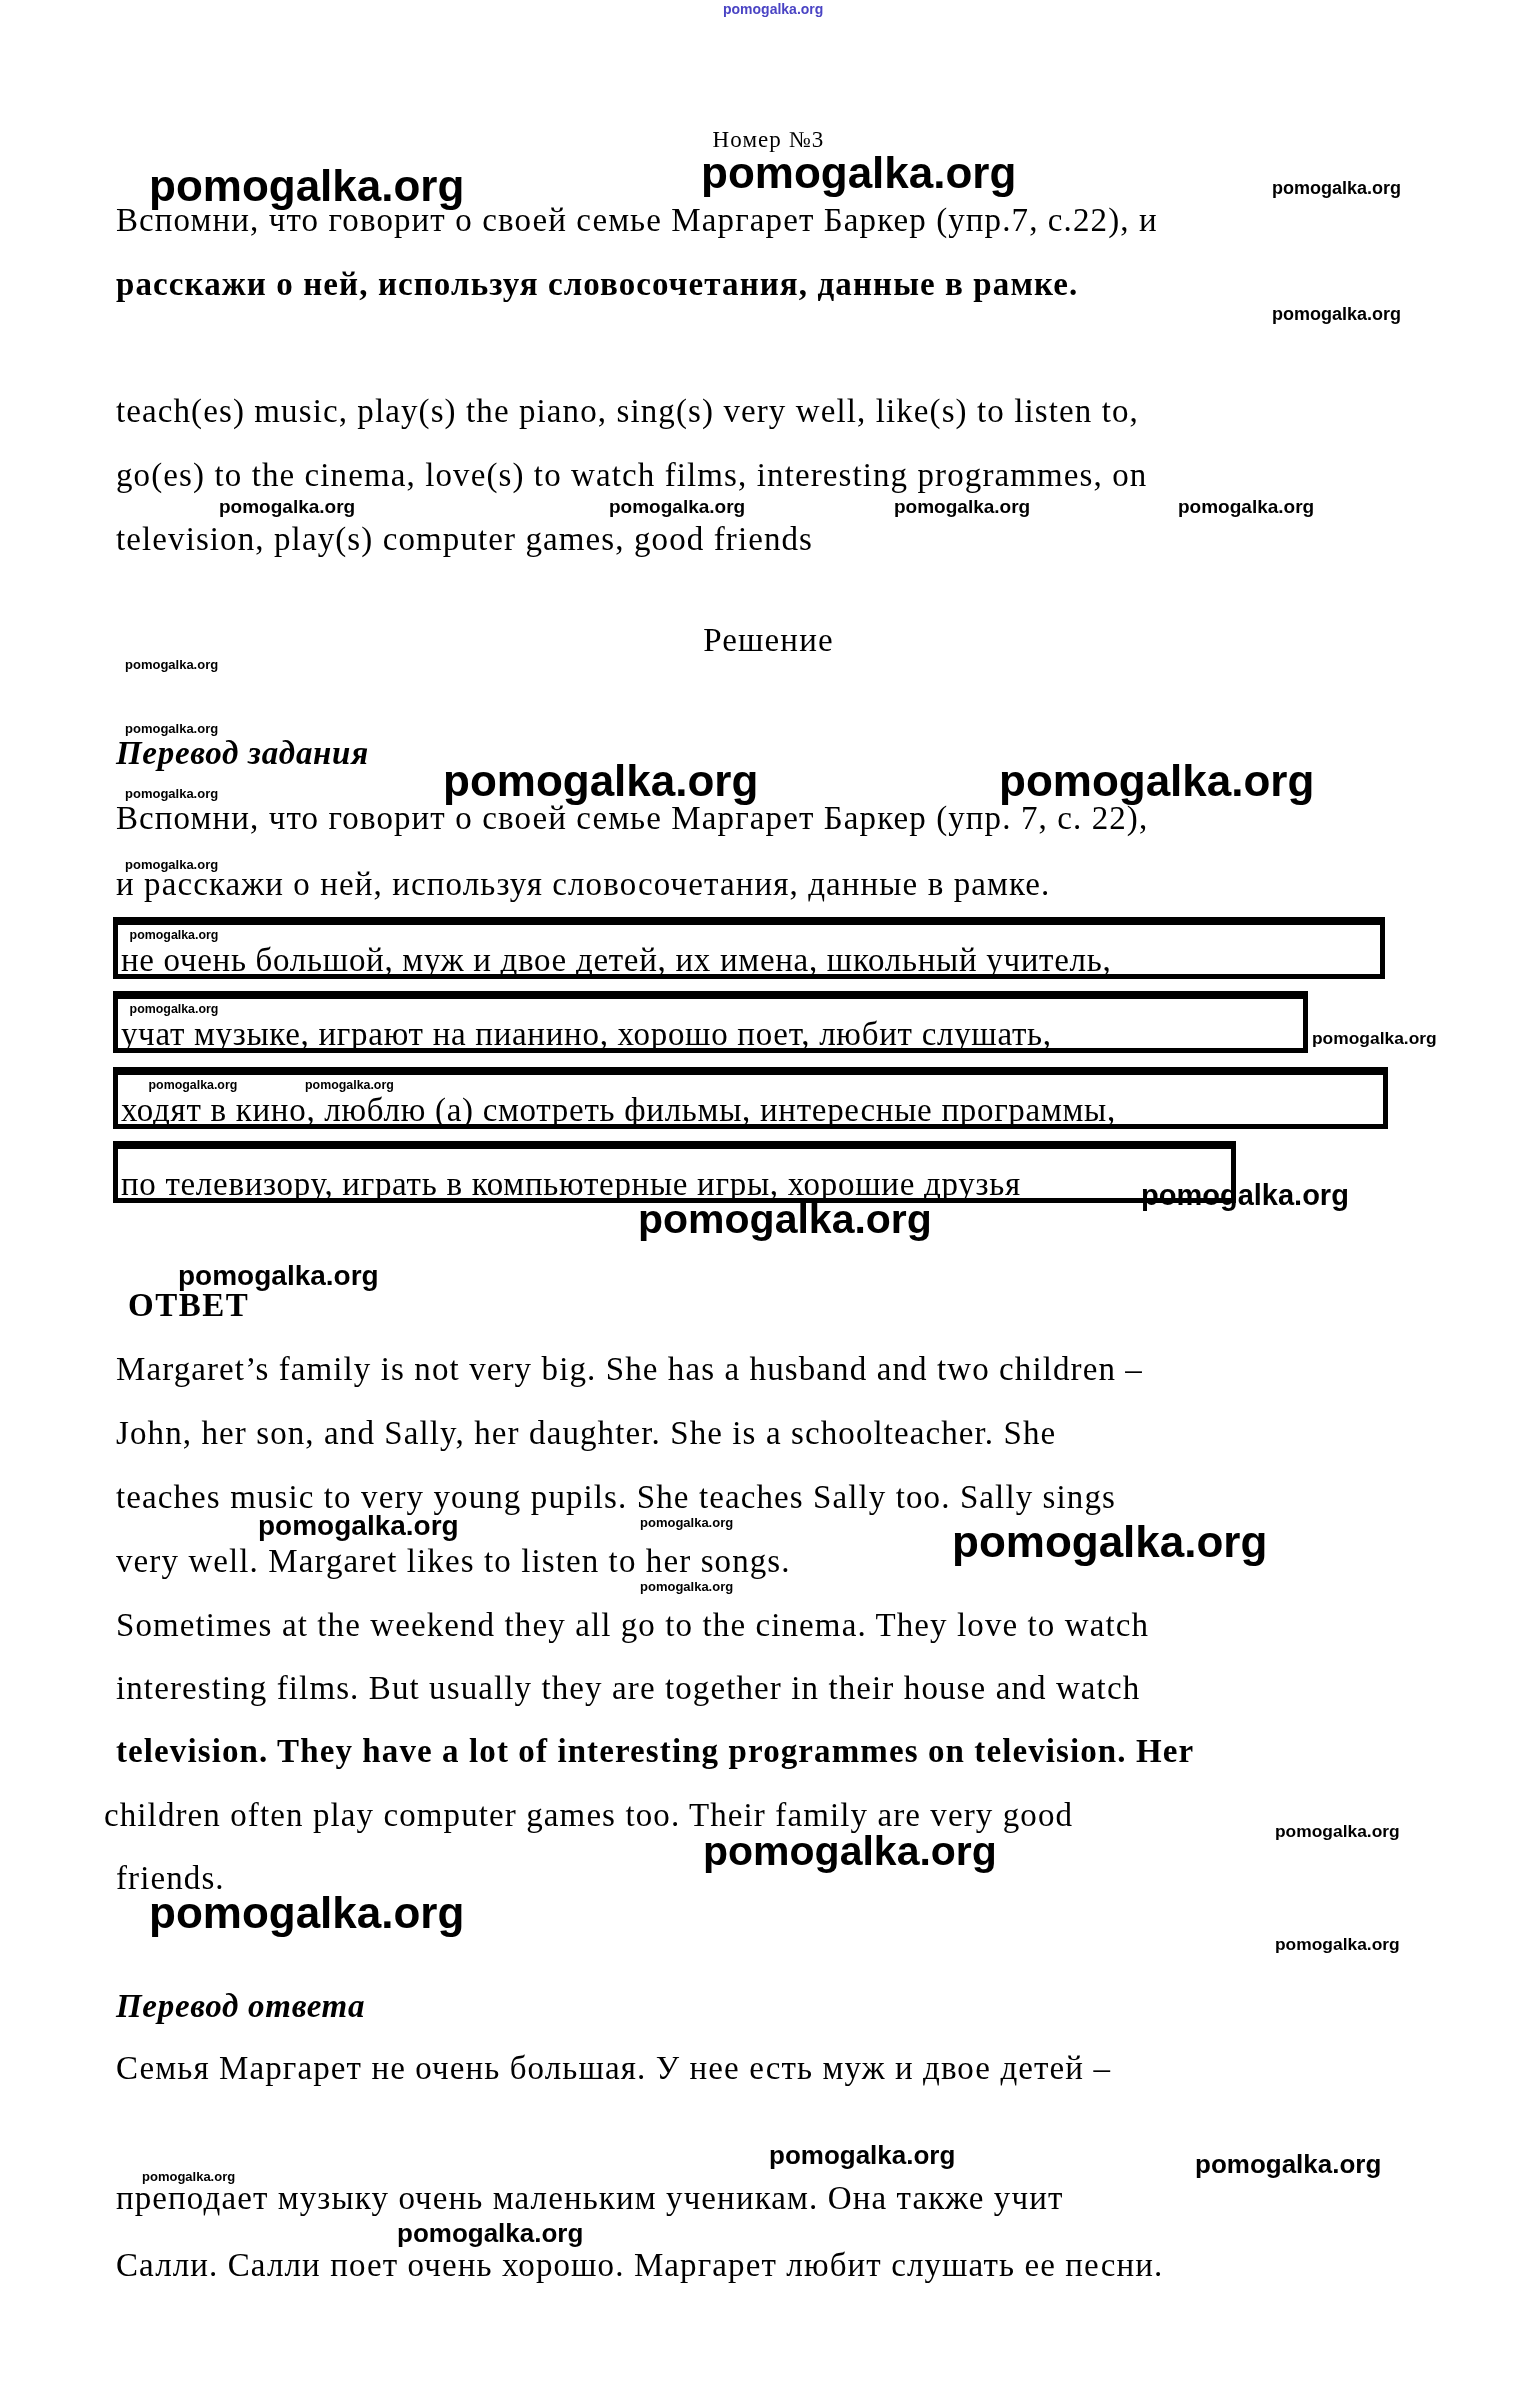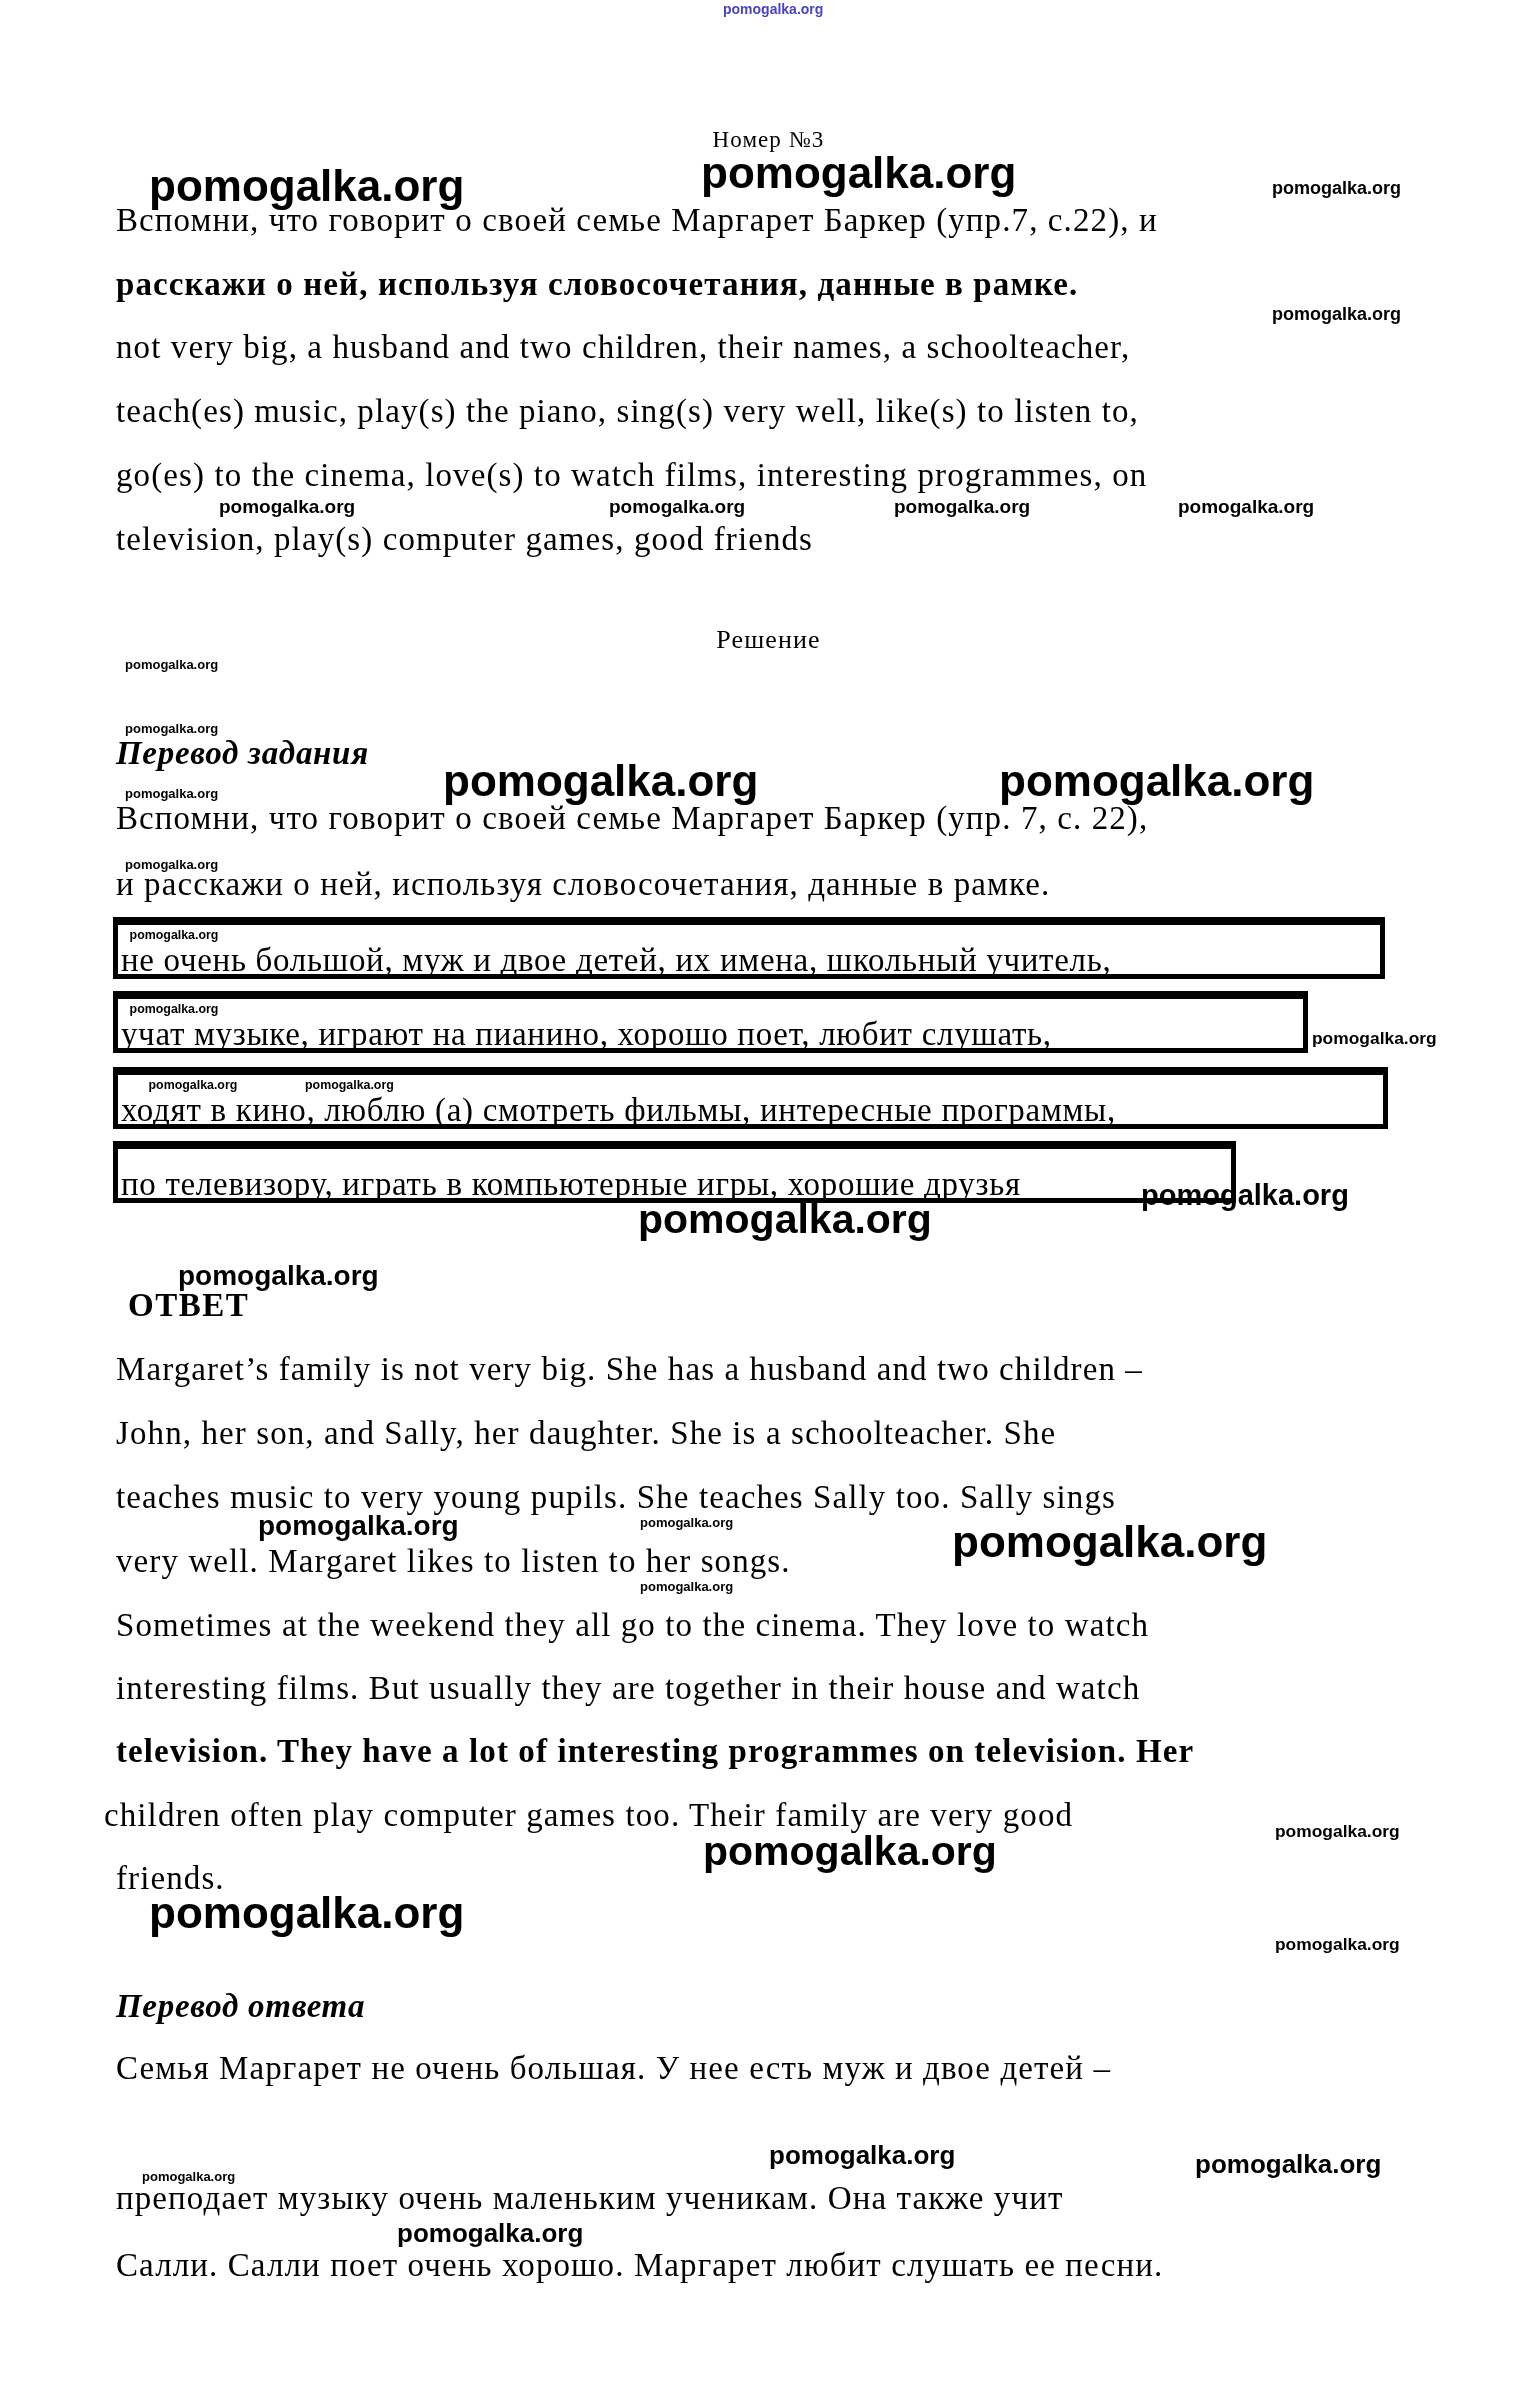--- a/index.html
+++ b/index.html
@@ -43,32 +43,31 @@
 
   <span class="wm wm-60" style="left:701px;top:151px;">pomogalka.org</span>
   <span class="wm wm-60" style="left:149px;top:164px;">pomogalka.org</span>
   <span class="wm wm-25" style="left:1272px;top:179px;">pomogalka.org</span>
 
   <div class="tline" style="left:116px;top:201px;">Вспомни, что говорит о своей семье Маргарет Баркер (упр.7, с.22), и</div>
   <div class="tline" style="left:116px;top:265px;font-weight:bold;">расскажи о ней, используя словосочетания, данные в рамке.</div>
 
   <span class="wm wm-25" style="left:1272px;top:305px;">pomogalka.org</span>
 
-  <div class="tline" style="left:116px;top:328px;">not very big, a husband and two children, their names, a schoolteacher,</div>
   <div class="tline" style="left:116px;top:392px;">teach(es) music, play(s) the piano, sing(s) very well, like(s) to listen to,</div>
   <div class="tline" style="left:116px;top:456px;">go(es) to the cinema, love(s) to watch films, interesting programmes, on</div>
 
   <span class="wm wm-26" style="left:219px;top:497px;">pomogalka.org</span>
   <span class="wm wm-26" style="left:609px;top:497px;">pomogalka.org</span>
   <span class="wm wm-26" style="left:894px;top:497px;">pomogalka.org</span>
   <span class="wm wm-26" style="left:1178px;top:497px;">pomogalka.org</span>
 
   <div class="tline" style="left:116px;top:520px;">television, play(s) computer games, good friends</div>
 
-  <div class="tline center" style="top:621px;font-size:26px;">Решение</div>
+  <div class="tline center" style="top:621px;font-size:33px;">Решение</div>
 
   <span class="wm wm-18" style="left:125px;top:658px;">pomogalka.org</span>
   <span class="wm wm-18" style="left:125px;top:722px;">pomogalka.org</span>
 
   <div class="tline h-bolditalic" style="left:116px;top:734px;">Перевод задания</div>
   <span class="wm wm-60" style="left:443px;top:759px;">pomogalka.org</span>
   <span class="wm wm-60" style="left:999px;top:759px;">pomogalka.org</span>
   <span class="wm wm-18" style="left:125px;top:787px;">pomogalka.org</span>
 
   <div class="tline" style="left:116px;top:799px;">Вспомни, что говорит о своей семье Маргарет Баркер (упр. 7, с. 22),</div>

